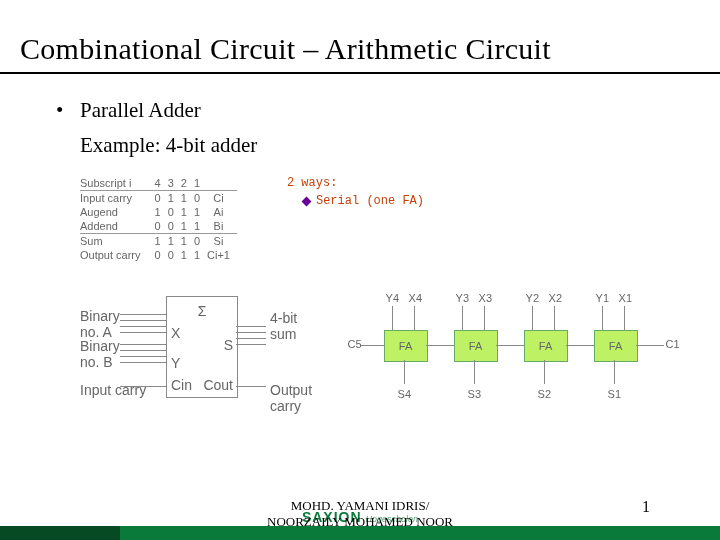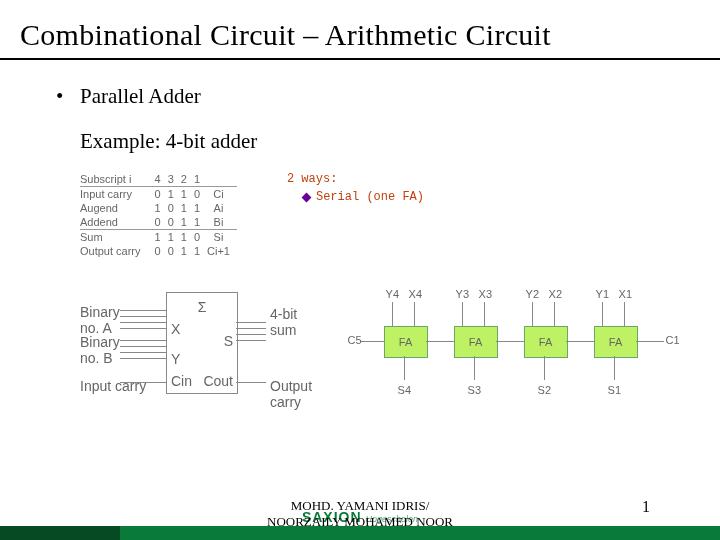--- a/index.html
+++ b/index.html
@@ -1,19 +1,19 @@
 <!DOCTYPE html>
 <html><head>
 <meta charset="utf-8">
 <style>
 body{margin:0;padding:0;font-family:"Times New Roman",serif;background:#fff;width:720px;height:540px;position:relative;overflow:hidden}
 .slide{width:720px;height:540px;position:relative}
-.title{font-size:30px;padding:18px 20px 6px;border-bottom:2px solid #000;letter-spacing:.3px}
+.title{font-size:30px;padding:32px 20px 6px;border-bottom:2px solid #000;letter-spacing:.3px}
 .content{padding:24px 60px 0 80px;font-size:21px}
-.bullet{position:relative;margin-bottom:20px}
+.bullet{position:relative;margin-bottom:10px}
 .bullet::before{content:"•";position:absolute;left:-24px}
 .example{padding-left:0;font-size:21px}
 .figure{margin:18px 0 0 0;display:flex;gap:50px;align-items:flex-start}
 .tbl{font-family:Verdana,Arial,sans-serif;font-size:11px;color:#666;border-collapse:collapse}
 .tbl td,.tbl th{padding:1px 7px 1px 0;text-align:center;font-weight:normal}
 .tbl td:first-child,.tbl th:first-child{text-align:left;padding-right:14px}
 .tbl .hdr th{border-bottom:1px solid #999}
 .tbl .sep td{border-bottom:1px solid #999}
 .ways{font-family:Liberation Mono, monospace;font-size:12px;color:#c2410c}
 .ways-item{display:flex;align-items:center;gap:6px;margin:4px 0 4px 16px}

